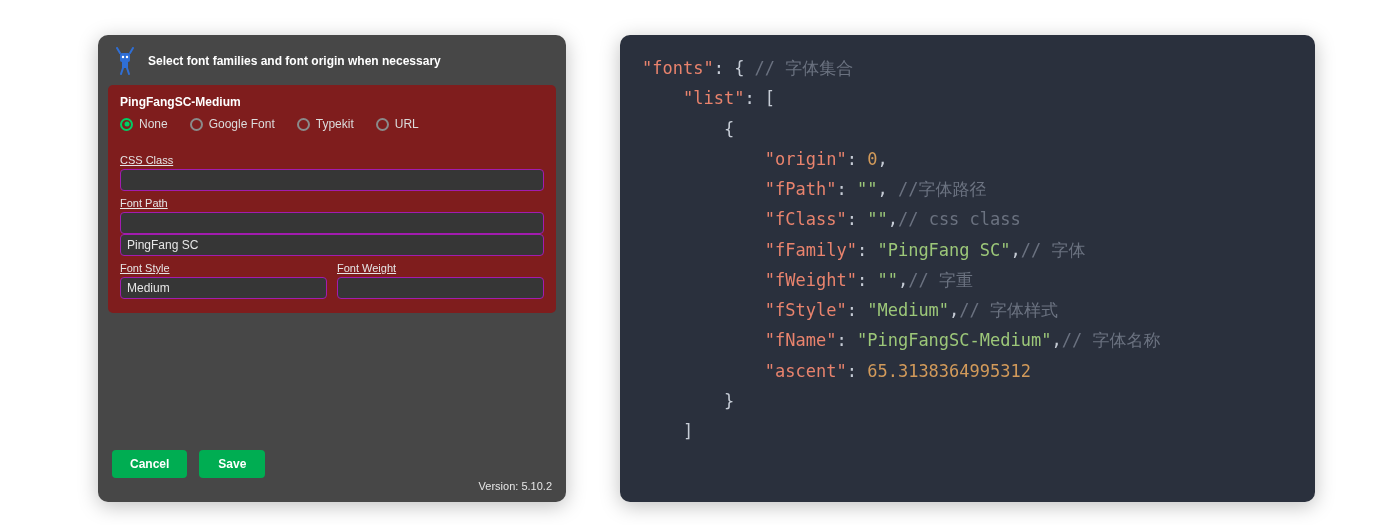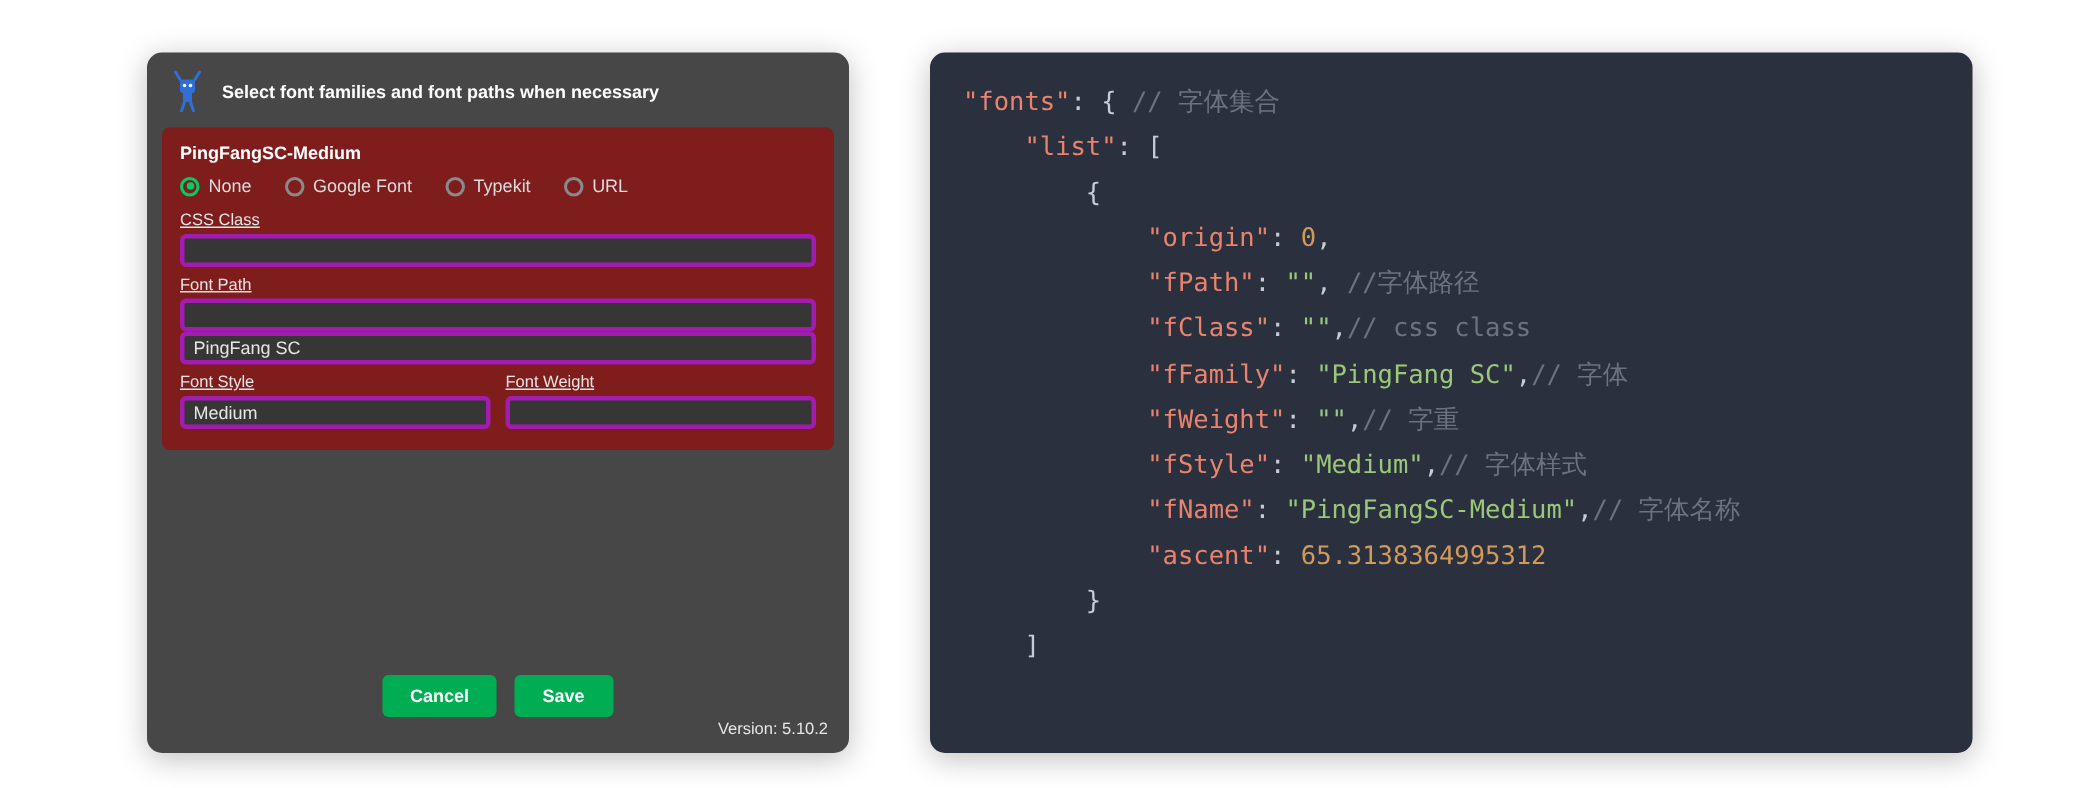--- a/index.html
+++ b/index.html
@@ -55,21 +55,21 @@
   .font-name {
     font-size: 12px;
     font-weight: 700;
     color: #ffffff;
     margin-bottom: 8px;
   }
   .radio-row {
     display: flex;
     gap: 22px;
     align-items: center;
-    margin-bottom: 10px;
+    margin-bottom: 23px;
   }
   .radio {
     display: flex;
     align-items: center;
     gap: 6px;
     font-size: 12px;
     color: #dcdcdc;
     cursor: pointer;
   }
   .radio-dot {
@@ -96,21 +96,21 @@
     font-size: 11px;
     color: #e6e6e6;
     margin-top: 6px;
     margin-bottom: 3px;
     text-decoration: underline;
   }
   .text-input {
     width: 100%;
     box-sizing: border-box;
     background: #363636;
-    border: 3px solid #a21caf;
+    border: 1px solid #a21caf;
     border-radius: 4px;
     height: 22px;
     padding: 2px 6px;
     color: #e6e6e6;
     font-size: 12px;
     outline: none;
   }
   .two-col {
     display: flex;
     gap: 10px;
@@ -119,21 +119,20 @@
 
   .dlg-spacer { flex: 1; }
 
   .dlg-footer {
     position: relative;
     padding: 0 14px 10px 14px;
     height: 48px;
   }
   .btn-row {
     display: flex;
-    justify-content: center;
     gap: 12px;
     padding-top: 6px;
   }
   .btn {
     min-width: 66px;
     padding: 7px 18px;
     background: #00ad52;
     color: #ffffff;
     border: none;
     border-radius: 4px;
@@ -186,21 +185,21 @@
       <span class="mascot">
         <svg width="22" height="28" viewBox="0 0 22 28">
           <rect x="6" y="6" width="10" height="9" rx="2" fill="#2f6fd6"></rect>
           <circle cx="9" cy="10" r="1.2" fill="#fff"></circle>
           <circle cx="13" cy="10" r="1.2" fill="#fff"></circle>
           <path d="M6 6 L3 1 M16 6 L19 1" stroke="#2f6fd6" stroke-width="2" stroke-linecap="round"></path>
           <rect x="8" y="15" width="6" height="6" fill="#2f6fd6"></rect>
           <path d="M9 21 L7 27 M13 21 L15 27" stroke="#2f6fd6" stroke-width="2" stroke-linecap="round"></path>
         </svg>
       </span>
-      <span class="dlg-title">Select font families and font paths when necessary</span>
+      <span class="dlg-title">Select font families and font origin when necessary</span>
     </div>
 
     <div class="dlg-body">
       <div class="font-name">PingFangSC-Medium</div>
 
       <div class="radio-row">
         <label class="radio sel">
           <span class="radio-dot"></span>
           <span>None</span>
         </label>

